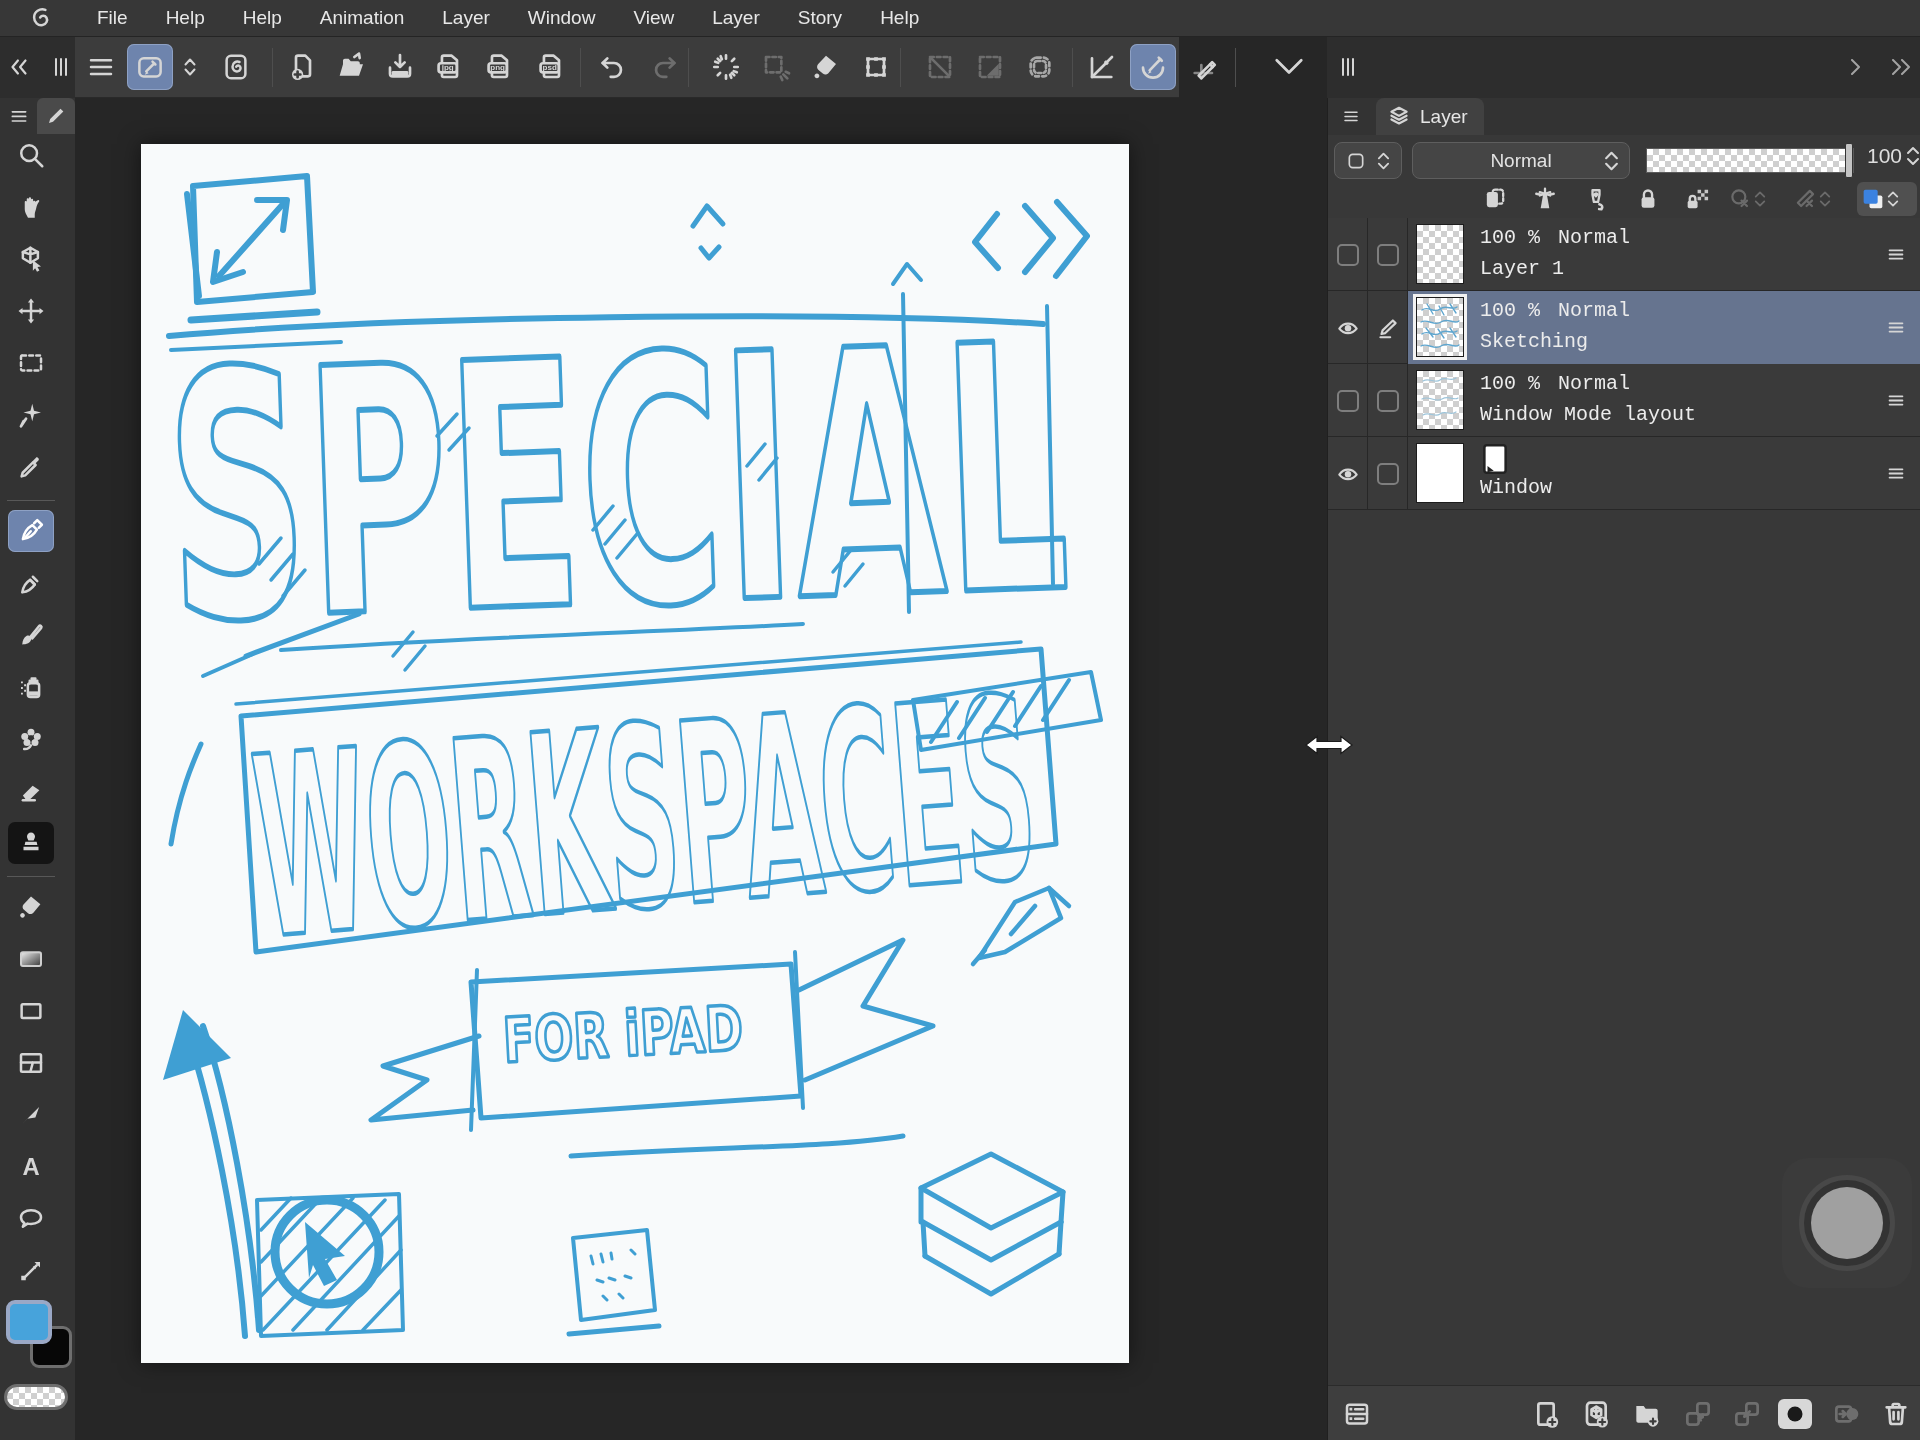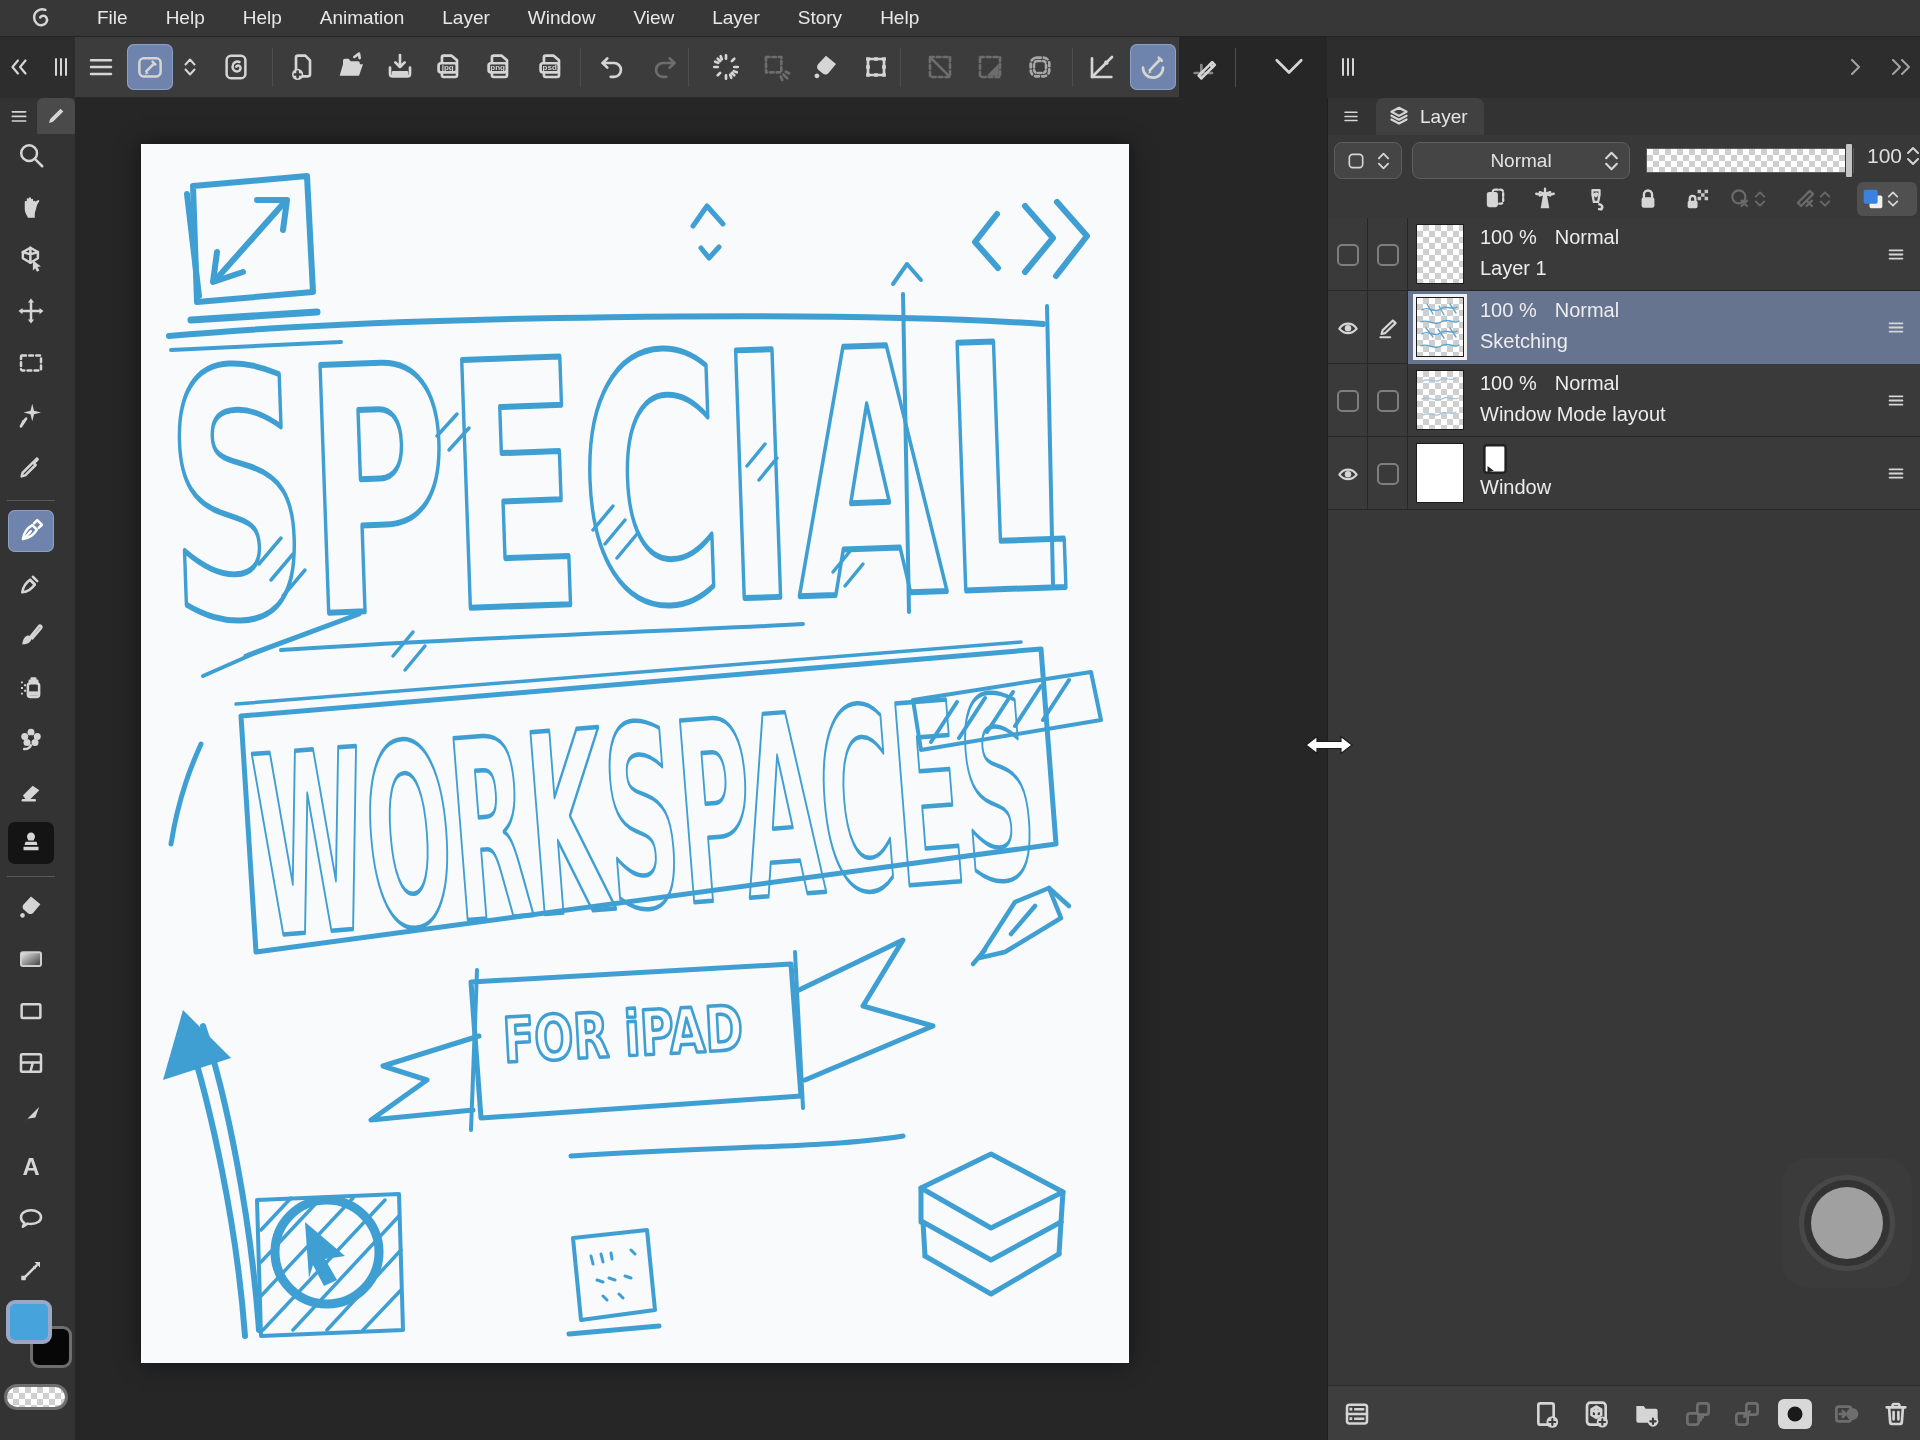--- a/index.html
+++ b/index.html
@@ -74,21 +74,21 @@
   .opt{position:absolute;top:2px;width:38px;height:34px;display:flex;align-items:center;justify-content:center;}
   .optgrp{position:absolute;top:2px;height:34px;border-radius:6px;display:flex;align-items:center;padding:0 2px;}
   .optgrp.active{background:#505050;}
   
   #layer-list{position:absolute;left:0;top:120px;width:593px;}
   .lrow{position:relative;width:593px;height:73px;border-bottom:1px solid #272727;background:#3a3a3a;}
   .lrow .c1{position:absolute;left:0;top:0;width:40px;height:73px;border-right:1px solid #272727;
     display:flex;align-items:center;justify-content:center;}
   .lrow .c2{position:absolute;left:40px;top:0;width:40px;height:73px;border-right:1px solid #272727;
     display:flex;align-items:center;justify-content:center;}
-  .lrow .content{position:absolute;left:80px;top:0;width:513px;height:73px;}
+  .lrow .content{position:absolute;left:80px;top:0;width:513px;height:73px;font-family:Liberation Mono, monospace;}
   .lrow.selected .content{background:#66748f;}
   .lthumb{position:absolute;left:8px;top:6px;width:48px;height:60px;border:1px solid #1d1d1d;}
   .lrow.selected .lthumb{outline:3px solid #f2f2f2;}
   .ltext1{position:absolute;left:72px;top:8px;font-size:20px;color:#ececec;}
   .ltext1 .blend{margin-left:18px;}
   .ltext2{position:absolute;left:72px;top:39px;font-size:20px;color:#ececec;}
   .lham{position:absolute;right:14px;top:25px;}
   .cbox{width:22px;height:22px;border:2px solid #7e7e7e;border-radius:5px;}
   
   #panel-bottom{position:absolute;left:0;top:1287px;width:593px;height:55px;background:#3e3e3e;

